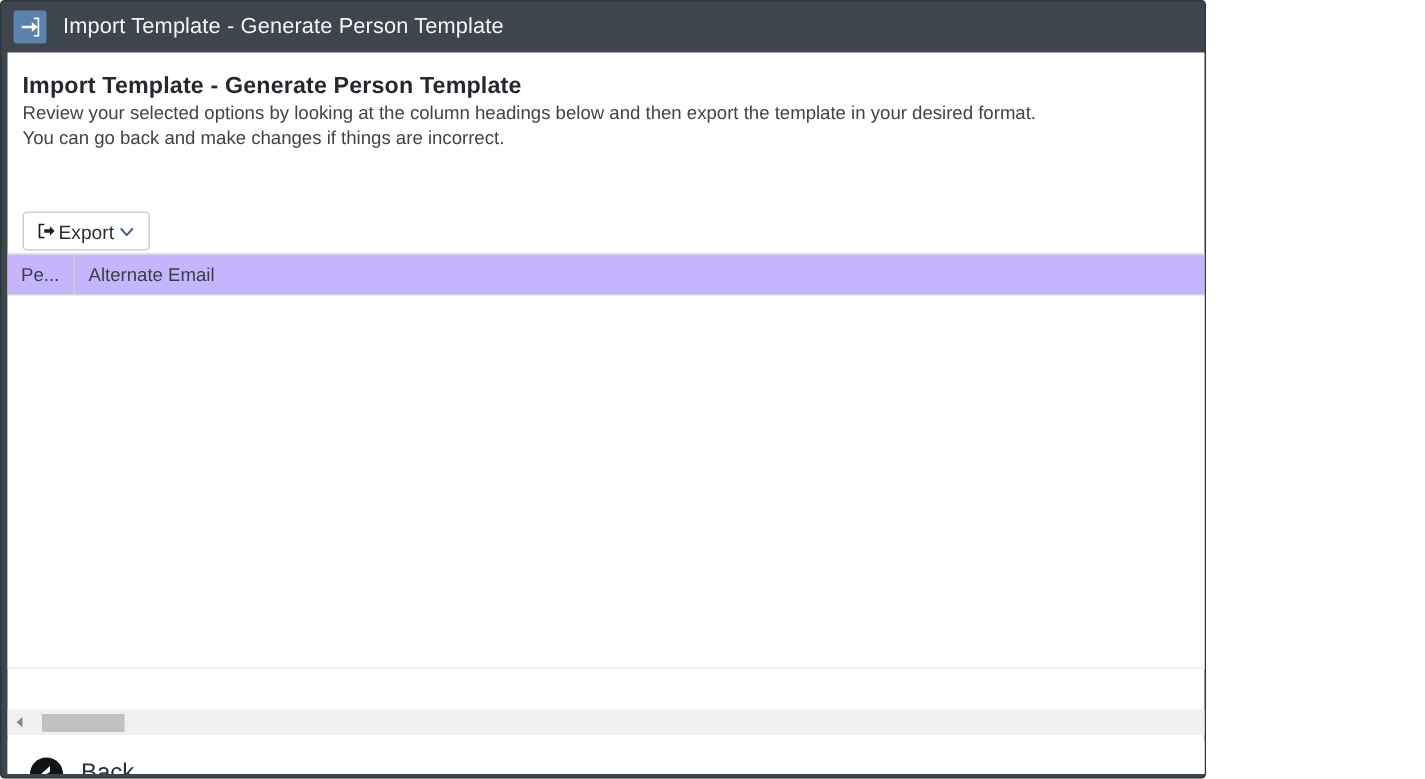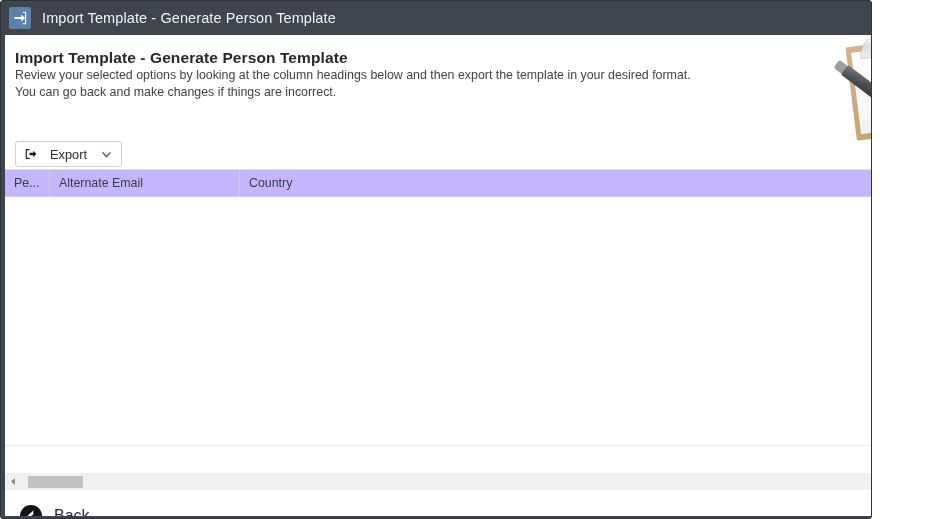--- a/index.html
+++ b/index.html
@@ -12,21 +12,21 @@
     height: 519px;
     overflow: hidden;
     font-family: "Liberation Sans", sans-serif;
     -webkit-font-smoothing: antialiased;
   }
 
   
   .window {
     position: absolute;
     left: 0; top: 0;
-    width: 872px; height: 519px;
+    width: 804px; height: 519px;
     box-sizing: border-box;
     background: #3e454c;
     border: 1px solid #2e343a;
     border-radius: 3px;
     overflow: hidden;
   }
 
   
   .titlebar {
     position: absolute;
@@ -120,21 +120,21 @@
   .export-btn {
     display: inline-flex;
     align-items: center;
     height: 26px;
     box-sizing: border-box;
     padding: 0 9px 0 8px;
     background: #ffffff;
     border: 1px solid #ccd0d4;
     border-radius: 3px;
     cursor: pointer;
-    gap: 12px;
+    gap: 1px;
   }
   .export-icon { display: flex; align-items: center; }
   .export-label {
     font-size: 12.8px;
     color: #2b2f34;
   }
   .caret { display: flex; align-items: center; margin-left: 2px; }
 
   
   .grid {
@@ -329,21 +329,20 @@
             <path d="M2 4 L6 8.4 L10 4" stroke="#3f5d86" stroke-width="1.4" fill="none" stroke-linecap="round" stroke-linejoin="round"></path>
           </svg>
         </span>
       </div>
     </div>
 
     <div class="grid">
       <div class="grid-header">
         <div class="col" style="width:45px">Pe...</div>
         <div class="col" style="width:190px">Alternate Email</div>
-        <div class="col" style="width:169px">Country</div>
       </div>
 
       <div class="grid-body"></div>
 
       <div class="hscroll">
         <div class="scroll-arrow">
           <svg width="9" height="9" viewBox="0 0 9 9">
             <path d="M6 1 L6 8 L2 4.5 Z" fill="#85898d"></path>
           </svg>
         </div>

